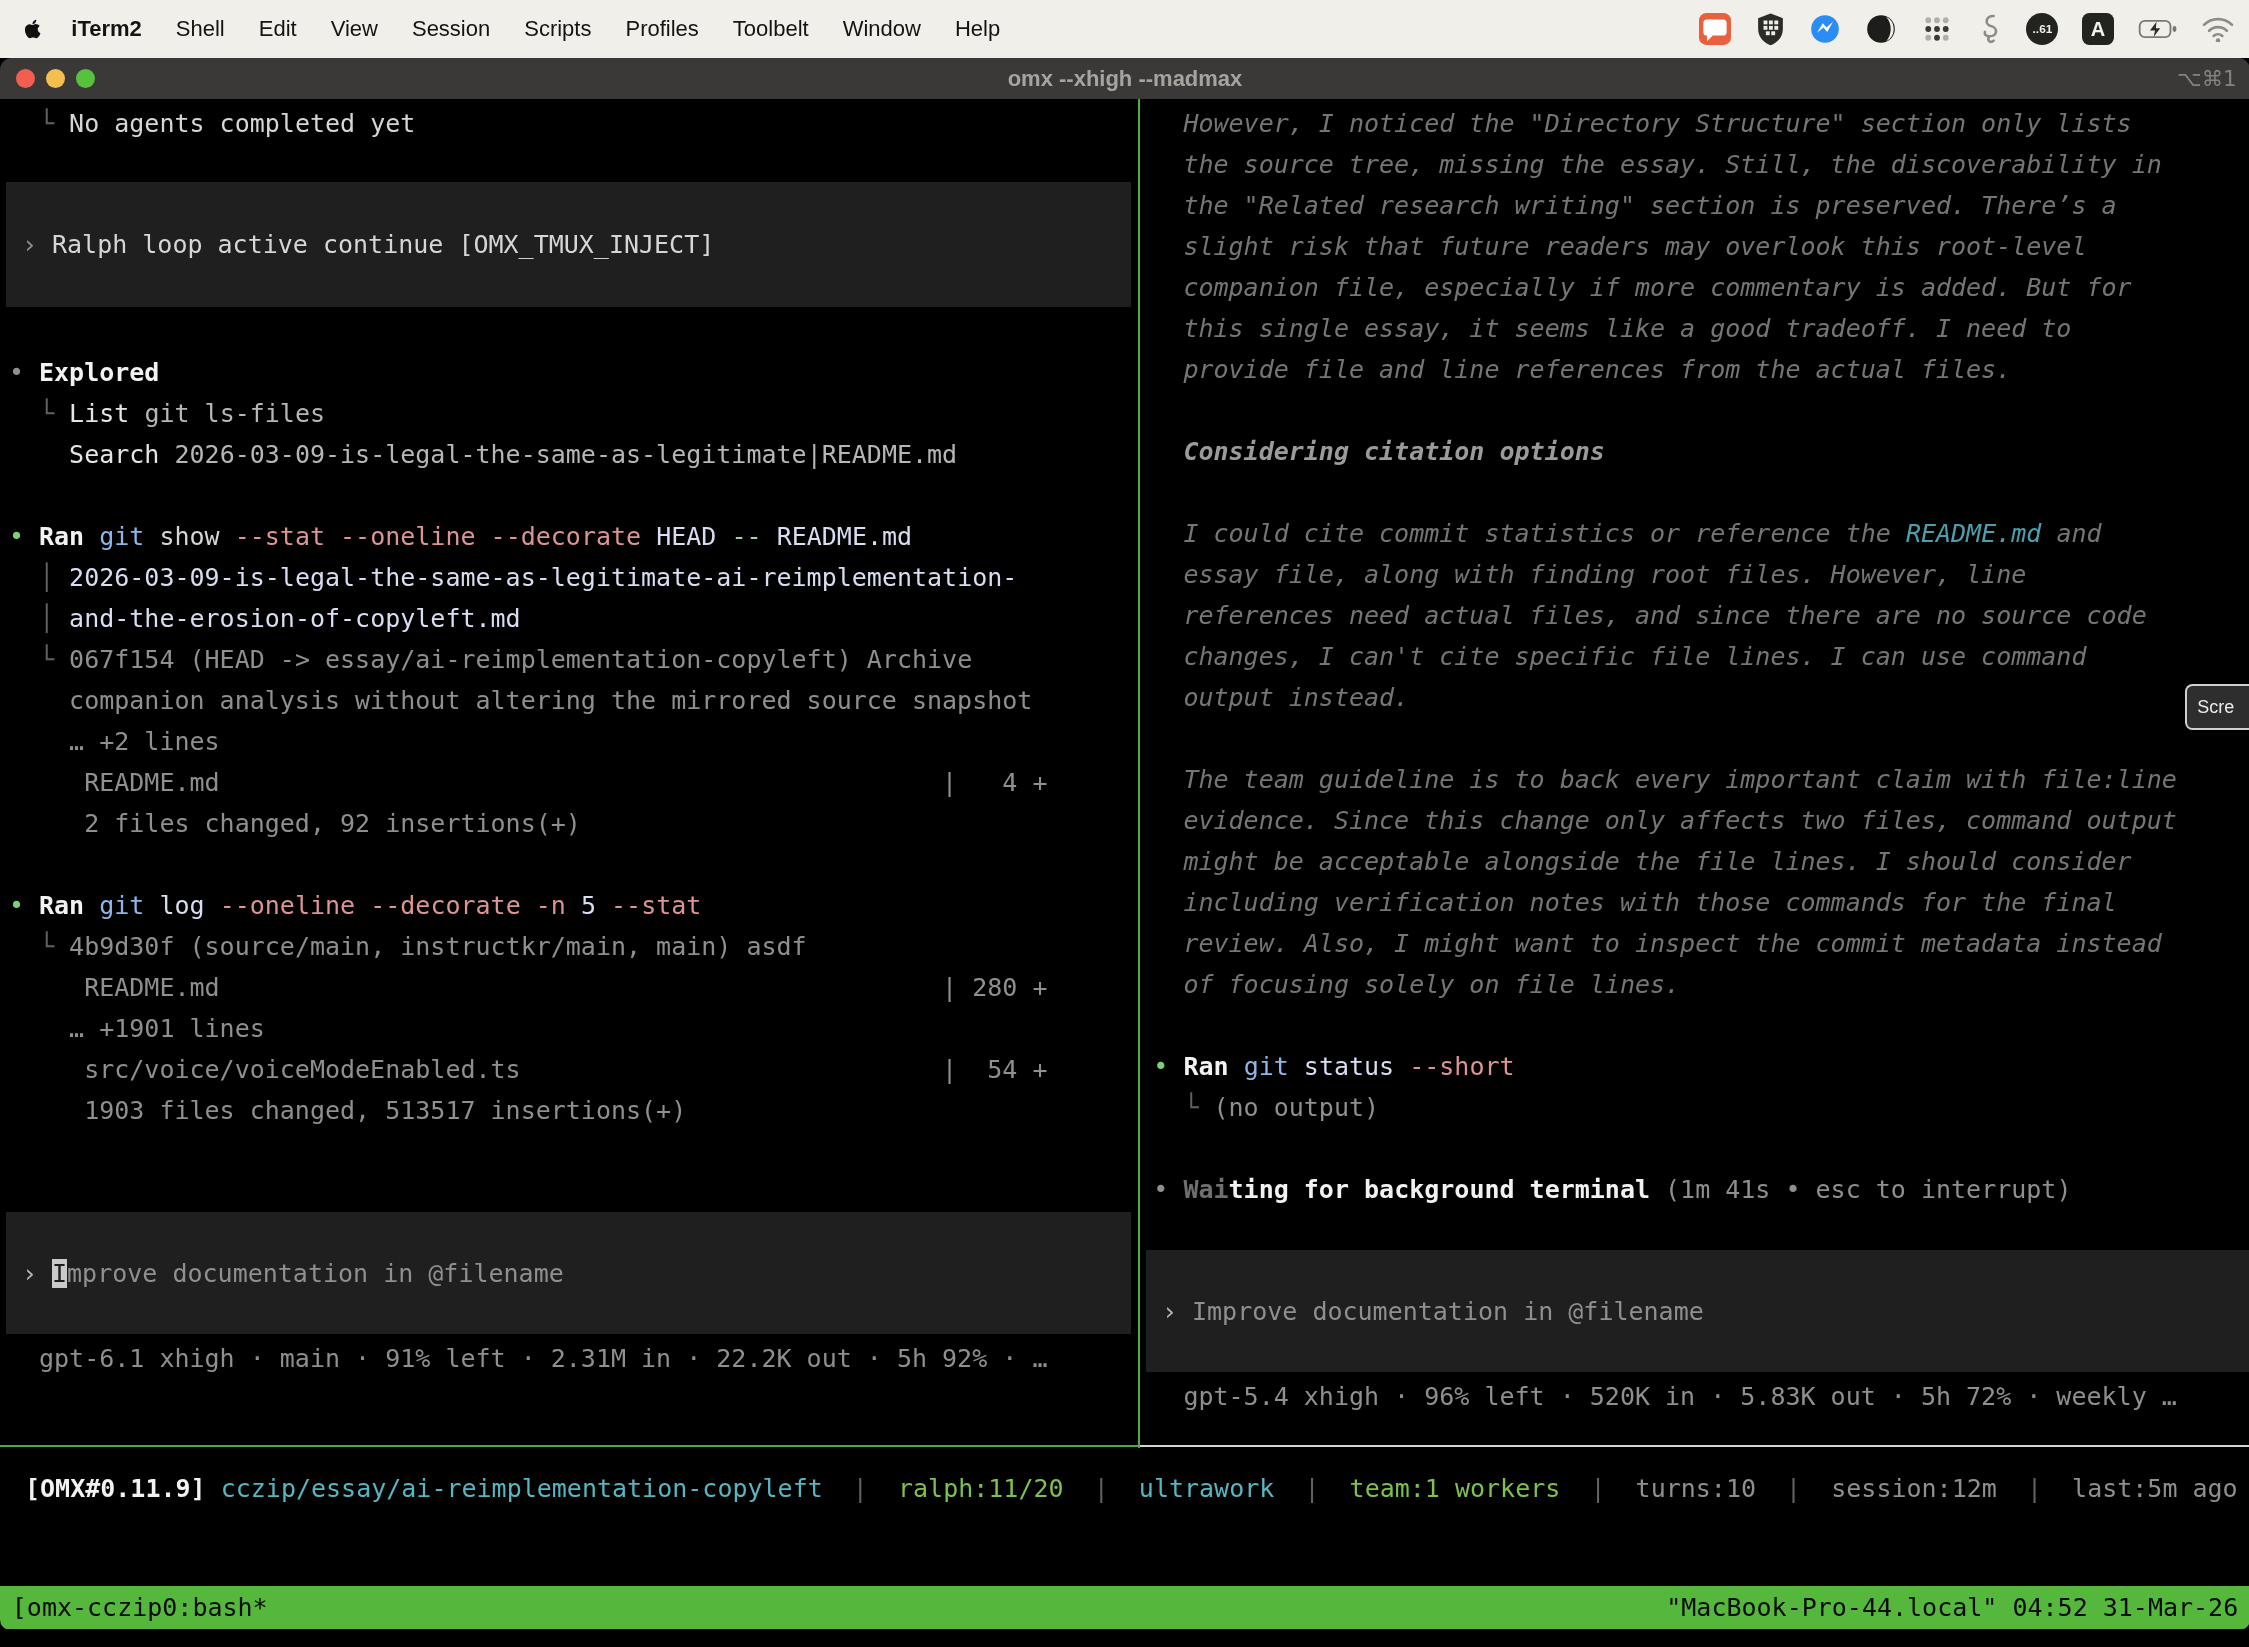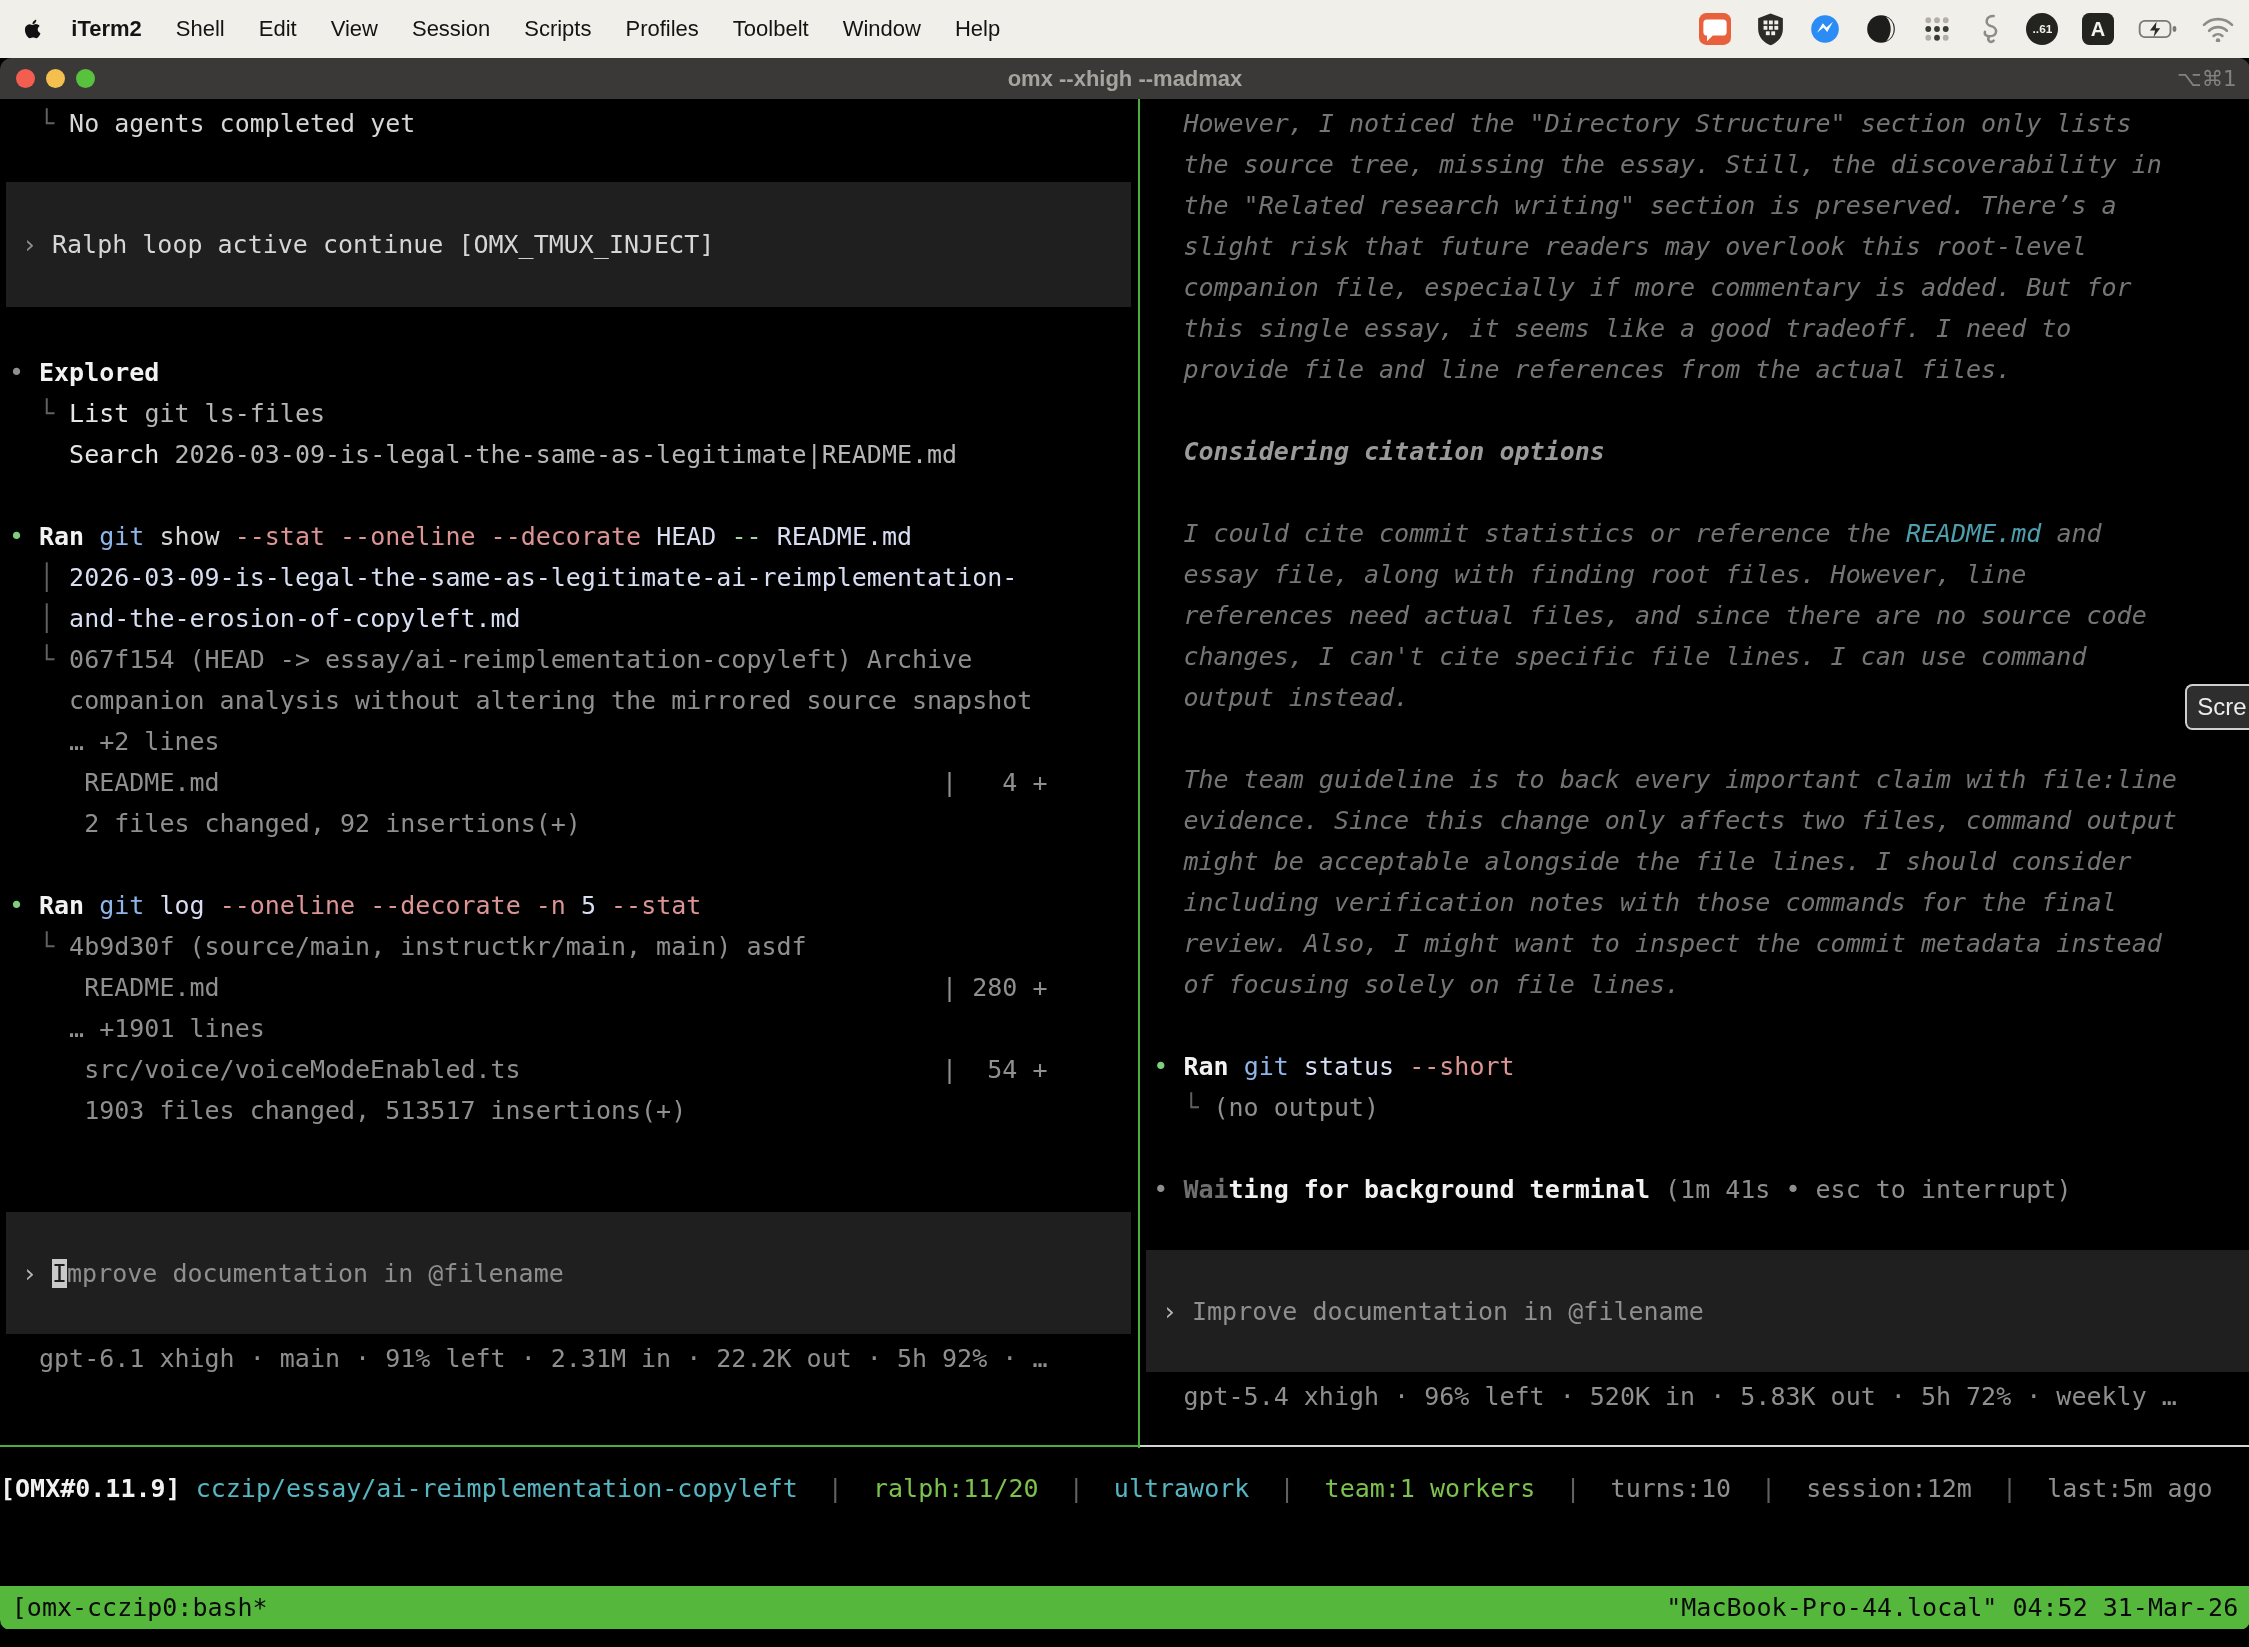--- a/index.html
+++ b/index.html
@@ -56,30 +56,30 @@
   .s-th{color:#757575;font-style:italic;}
   .s-thb{color:#9b9b9b;font-style:italic;font-weight:bold;}
   .s-thc{color:#4d9fad;font-style:italic;}
   .s-omxg{color:#7cc24e;} .s-omxc{color:#56b6c2;}
 
   .divider-v{position:absolute;left:1138px;top:0;width:2.2px;height:1349px;background:#4aaf3c;}
   .sep-left{position:absolute;left:0;top:1346px;width:1138px;height:2.2px;background:#4aaf3c;}
   .sep-right{position:absolute;left:1140px;top:1346px;width:1110px;height:2.2px;background:#d4d4d4;}
 
   #omx-line{position:absolute;left:0;top:1369px;width:2250px;height:41px;line-height:41px;
-    white-space:pre;padding-left:0;box-sizing:border-box;font-size:25px;overflow:hidden;}
+    white-space:pre;padding-left:25px;box-sizing:border-box;font-size:25px;overflow:hidden;}
 
   .tmux-bar{position:absolute;left:0;top:1487px;width:2250px;height:43px;background:#55b83d;
     display:flex;align-items:center;justify-content:space-between;padding:0 11.8px;box-sizing:border-box;
     font-size:25px;color:#0a0a0a;white-space:pre;}
 
   
   .edge-overlay{position:absolute;right:0;top:684px;width:65px;height:46px;background:#2e2e2e;
     border:2.2px solid #cfcfcf;border-right:none;border-radius:7.4px 0 0 7.4px;color:#ececec;
-    font-family:"Liberation Sans",sans-serif;font-size:24px;display:flex;align-items:center;
+    font-family:"Liberation Sans",sans-serif;font-size:18px;display:flex;align-items:center;
     padding-left:10.3px;box-sizing:border-box;z-index:5;overflow:hidden;}
 </style>
 </head>
 <body>
 
 <div class="menubar" data-name="menu-bar">
   <span class="apple" data-name="apple-menu-icon">
     <svg viewBox="0 0 24 24" width="22" height="22">
         <path d="M17.1 12.6c0-2.6 2.1-3.8 2.2-3.9-1.2-1.8-3.1-2-3.7-2-1.6-.2-3.1.9-3.9.9-.8 0-2-.9-3.4-.9-1.7 0-3.3 1-4.2 2.6-1.8 3.1-.5 7.7 1.3 10.2.9 1.2 1.9 2.6 3.3 2.5 1.3-.1 1.8-.8 3.4-.8 1.6 0 2 .8 3.4.8 1.4 0 2.3-1.2 3.2-2.5 1-1.4 1.4-2.8 1.4-2.9-.1 0-2.9-1.1-3-4zm-2.6-7.3c.7-.9 1.2-2.1 1.1-3.3-1 0-2.3.7-3 1.6-.7.8-1.3 2-1.1 3.2 1.1.1 2.3-.6 3-1.5z" fill="#111"></path>
       </svg>

